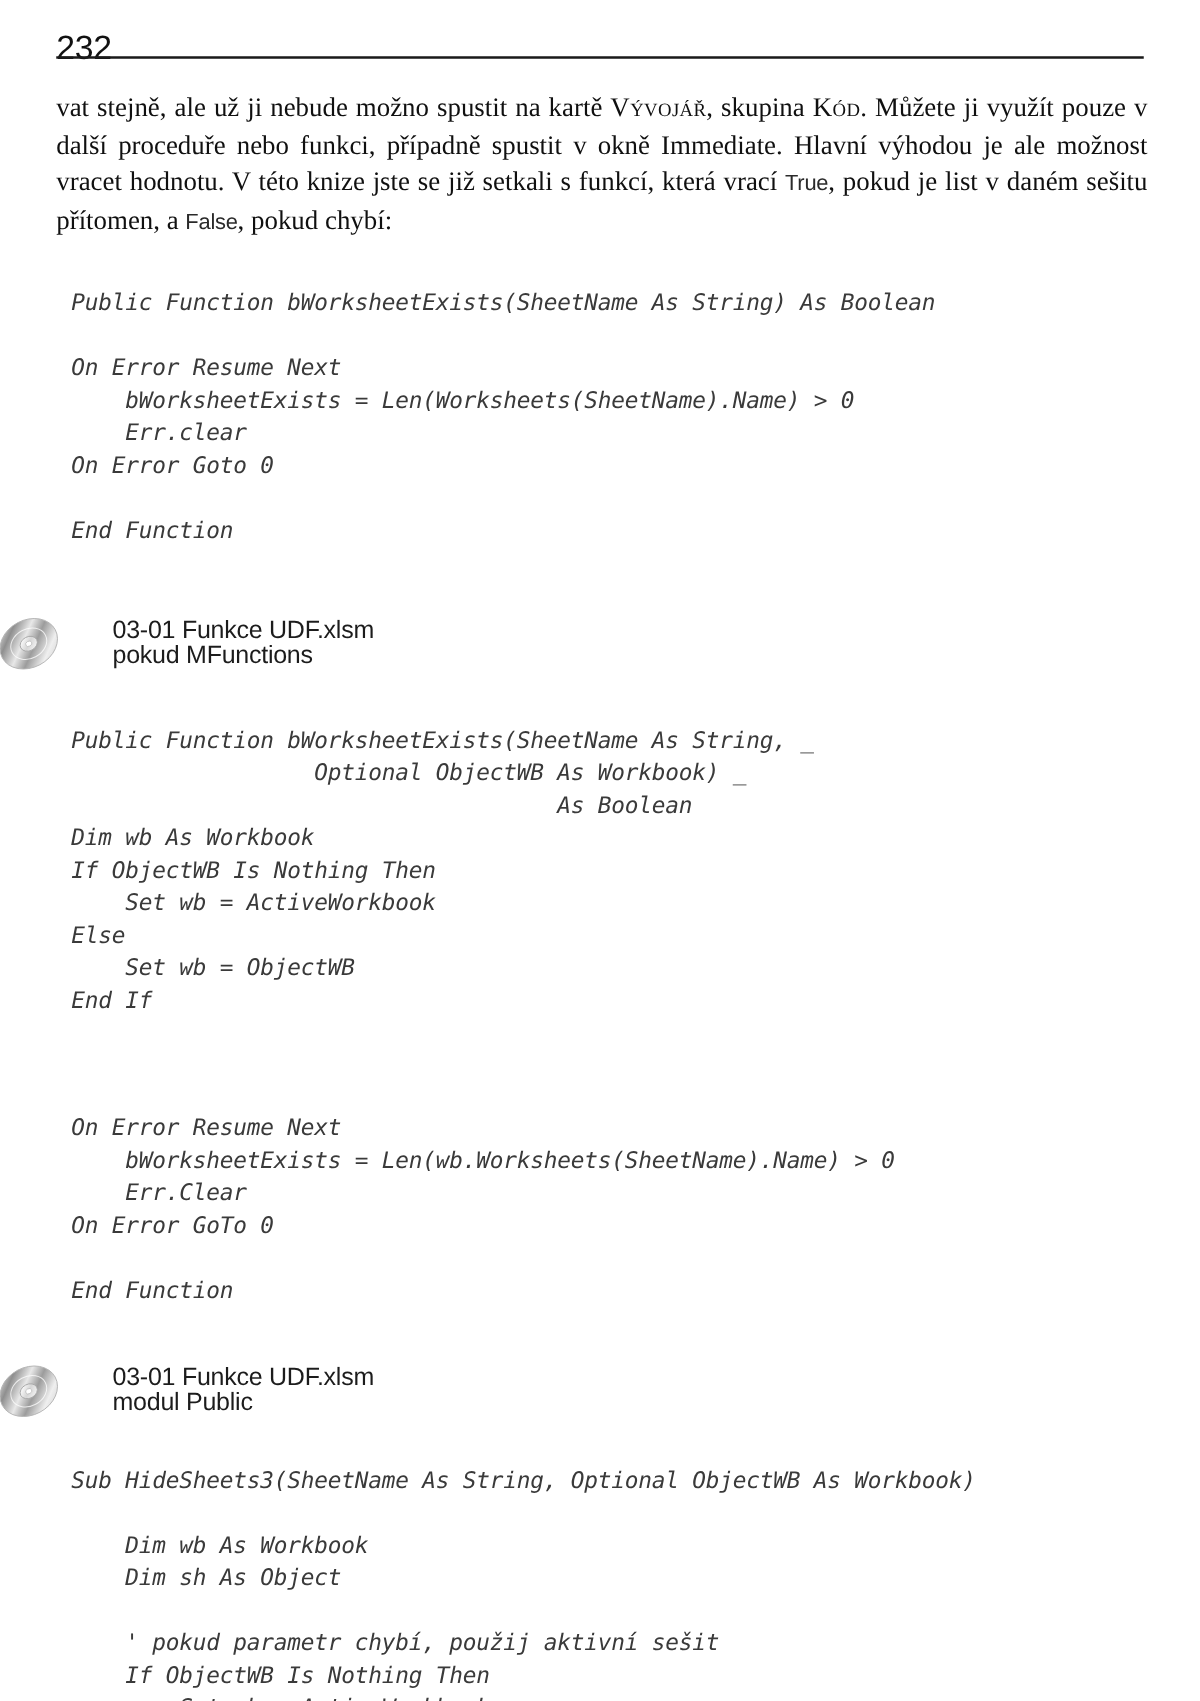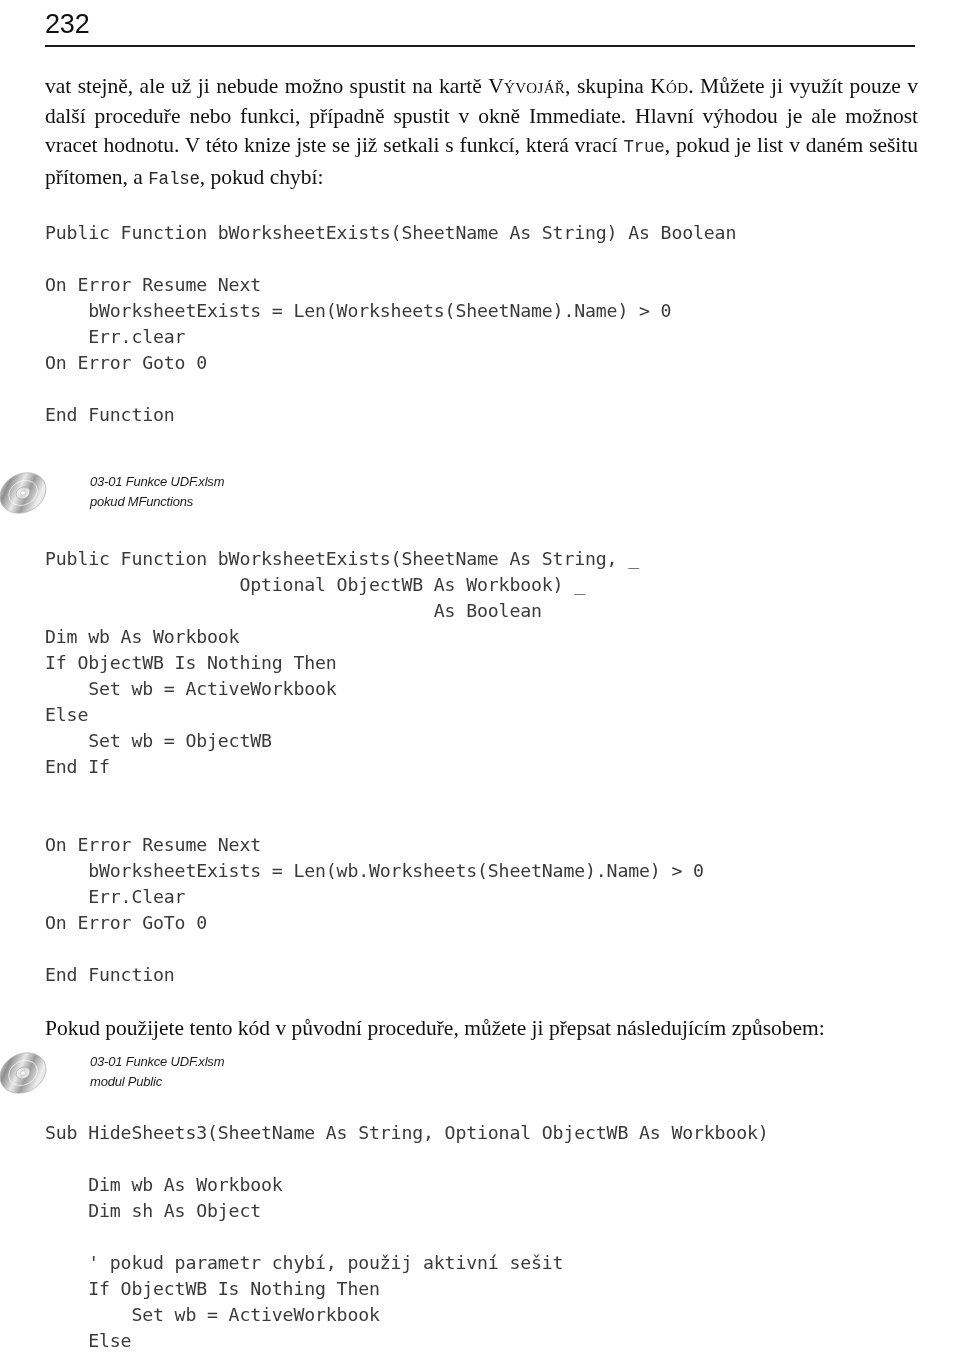--- a/index.html
+++ b/index.html
@@ -14,21 +14,21 @@
     overflow: hidden;
     font-family: "Liberation Serif", serif;
     color: #0f0f0f;
   }
 
   
   .page-header {
     position: absolute;
     left: 45px;
     right: 45px;
-    top: 8px;
+    top: 22px;
     height: 40px;
   }
   .page-header .folio {
     position: absolute;
     left: 0;
     top: 0;
     font-family: "Liberation Sans", sans-serif;
     font-size: 27px;
     line-height: 32px;
     color: #111;
@@ -71,56 +71,56 @@
     color: #101010;
     margin: 0;
     -webkit-hyphens: none;
     hyphens: none;
   }
   .para .smallcaps {
     font-variant: small-caps;
     letter-spacing: 0.3px;
   }
   .para .codespan {
-    font-family: Liberation Mono, monospace;
+    font-family: Liberation Sans, sans-serif;
     font-size: 17.5px;
     color: #2a2a2a;
     letter-spacing: -0.2px;
   }
 
   
   .code {
     font-family: "DejaVu Sans Mono", monospace;
     font-size: 18.2px;
     line-height: 26px;
     color: #3a3a3a;
     white-space: pre;
-    margin: 0;
+    margin: 12px;
     letter-spacing: -0.15px;
+    font-style: italic;
   }
 
   
   .media-note {
     position: relative;
     height: 44px;
   }
   .media-note .cd-icon {
     position: absolute;
     left: -48px;
     top: -2px;
     width: 52px;
     height: 46px;
   }
   .media-note .media-lines {
     position: absolute;
     left: 45px;
     top: 0;
     font-family: "Liberation Sans", sans-serif;
-    font-style: italic;
-    font-size: 13px;
+    font-size: 20px;
     line-height: 20px;
     color: #1c1c1c;
     letter-spacing: -0.2px;
   }
 
   .spacer-sm { height: 18px; }
   .spacer-md { height: 26px; }
   .spacer-lg { height: 30px; }
 </style>
 </head>
@@ -199,21 +199,20 @@
 
   <pre class="code">On Error Resume Next
     bWorksheetExists = Len(wb.Worksheets(SheetName).Name) &gt; 0
     Err.Clear
 On Error GoTo 0
 
 End Function</pre>
 
   <div class="spacer-md"></div>
 
-  <p class="para">Pokud použijete tento kód v původní proceduře, můžete ji přepsat následujícím způsobem:</p>
 
   <div style="height:8px"></div>
 
   <div class="media-note">
     <span class="cd-icon">
       <svg viewBox="0 0 52 46" width="52" height="46">
         <g transform="rotate(-28 26 23)">
           <ellipse cx="26" cy="23" rx="24" ry="19" fill="url(#cdg1)" stroke="#b4b4b4" stroke-width="0.7"></ellipse>
           <ellipse cx="26" cy="23" rx="15" ry="11.8" fill="none" stroke="#ffffff" stroke-width="0.8" opacity="0.75"></ellipse>
           <ellipse cx="26" cy="23" rx="7.2" ry="5.6" fill="url(#cdg2)" stroke="#a8a8a8" stroke-width="0.7"></ellipse>

